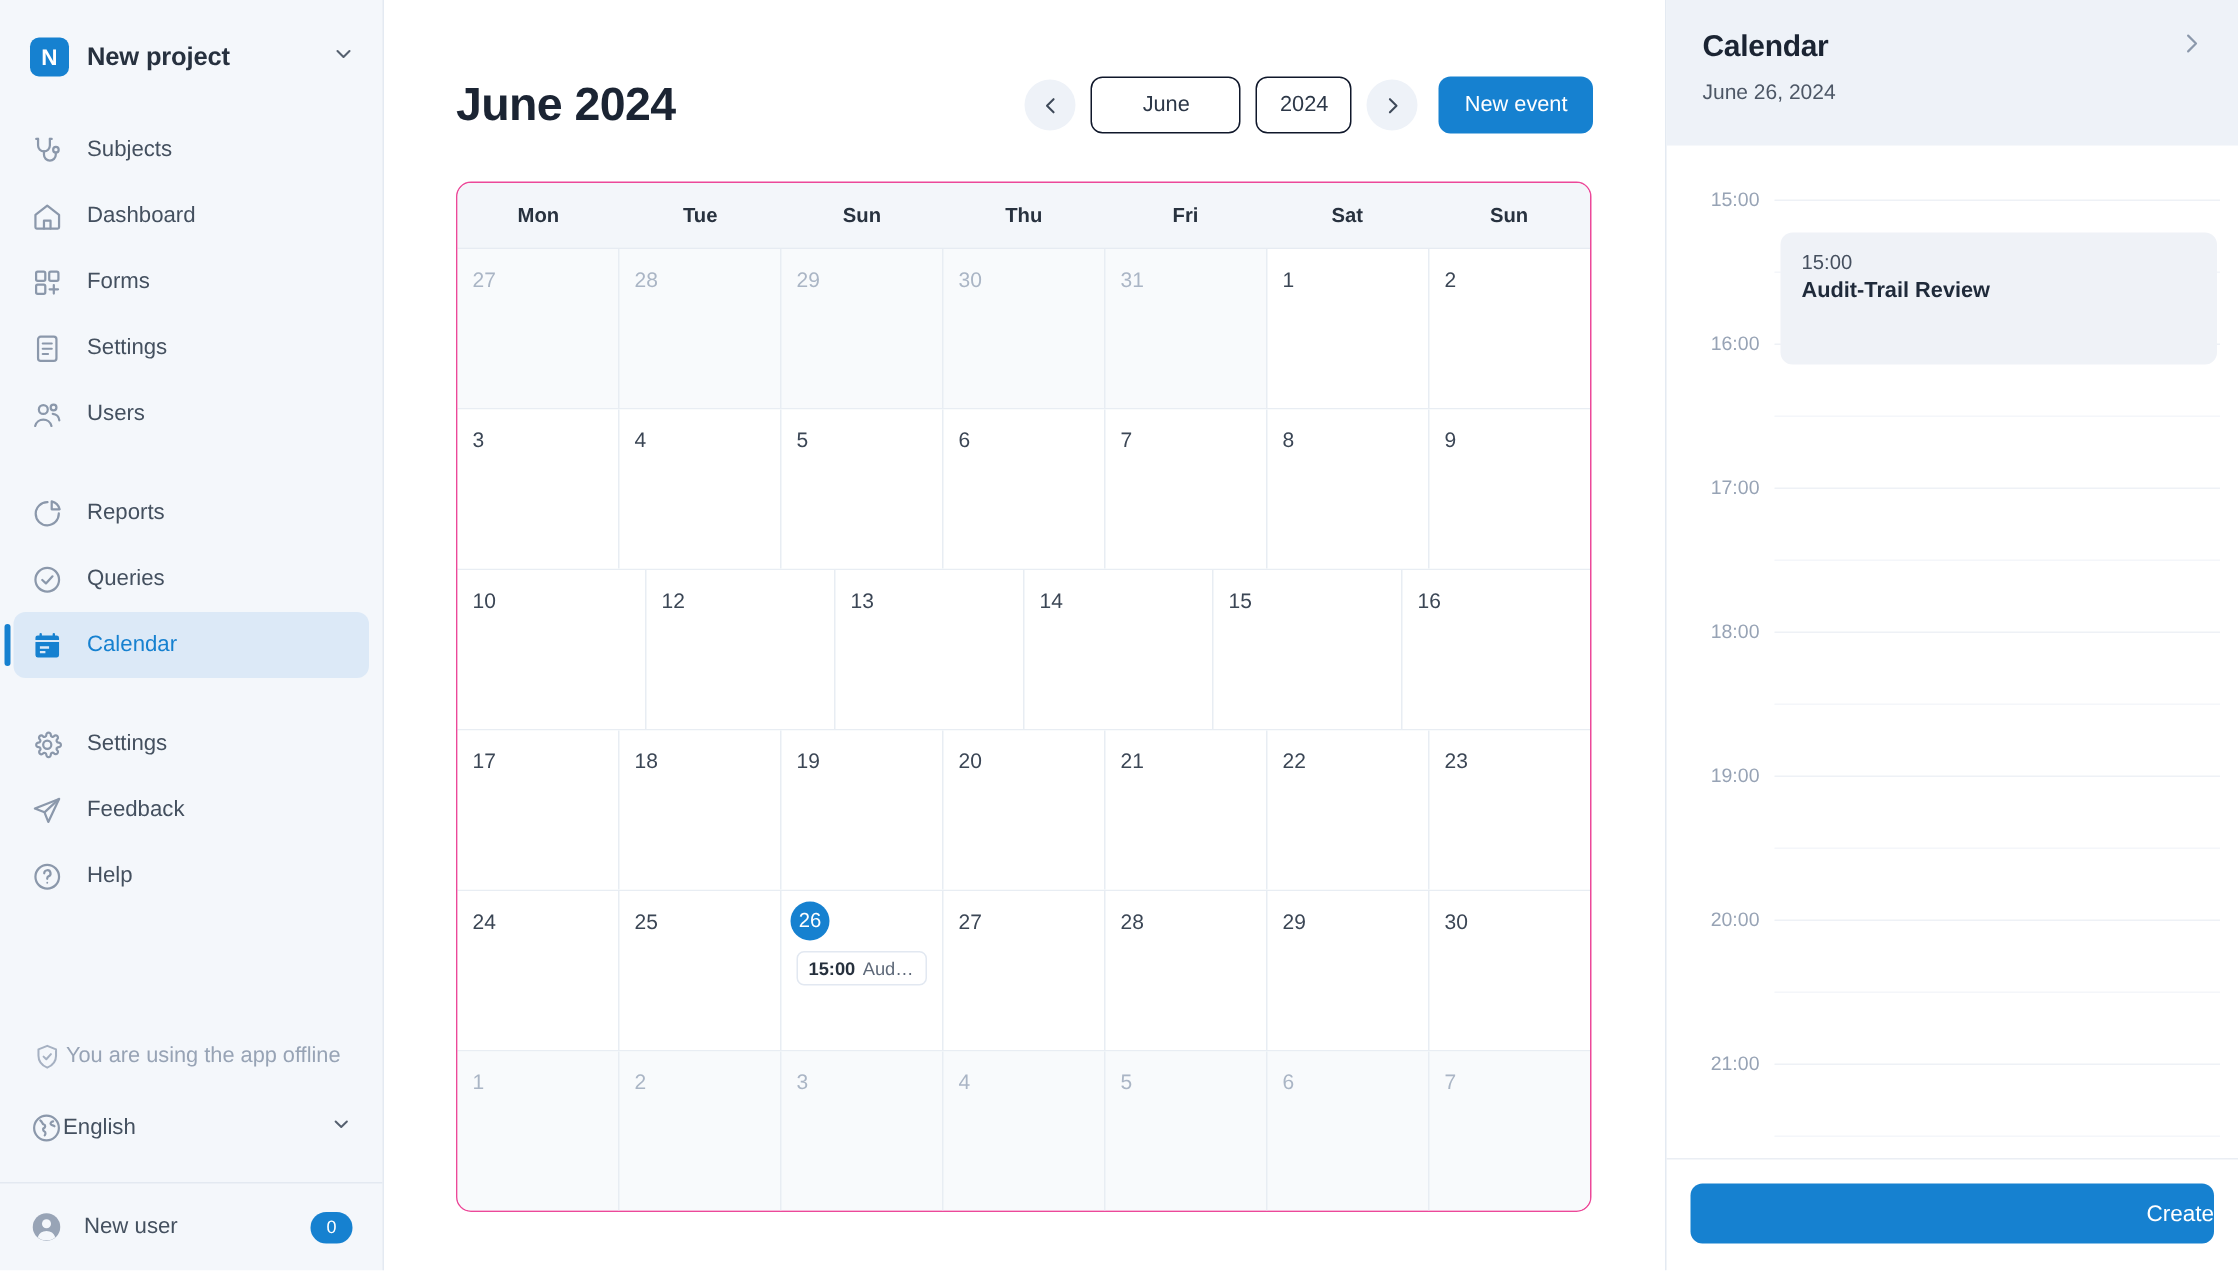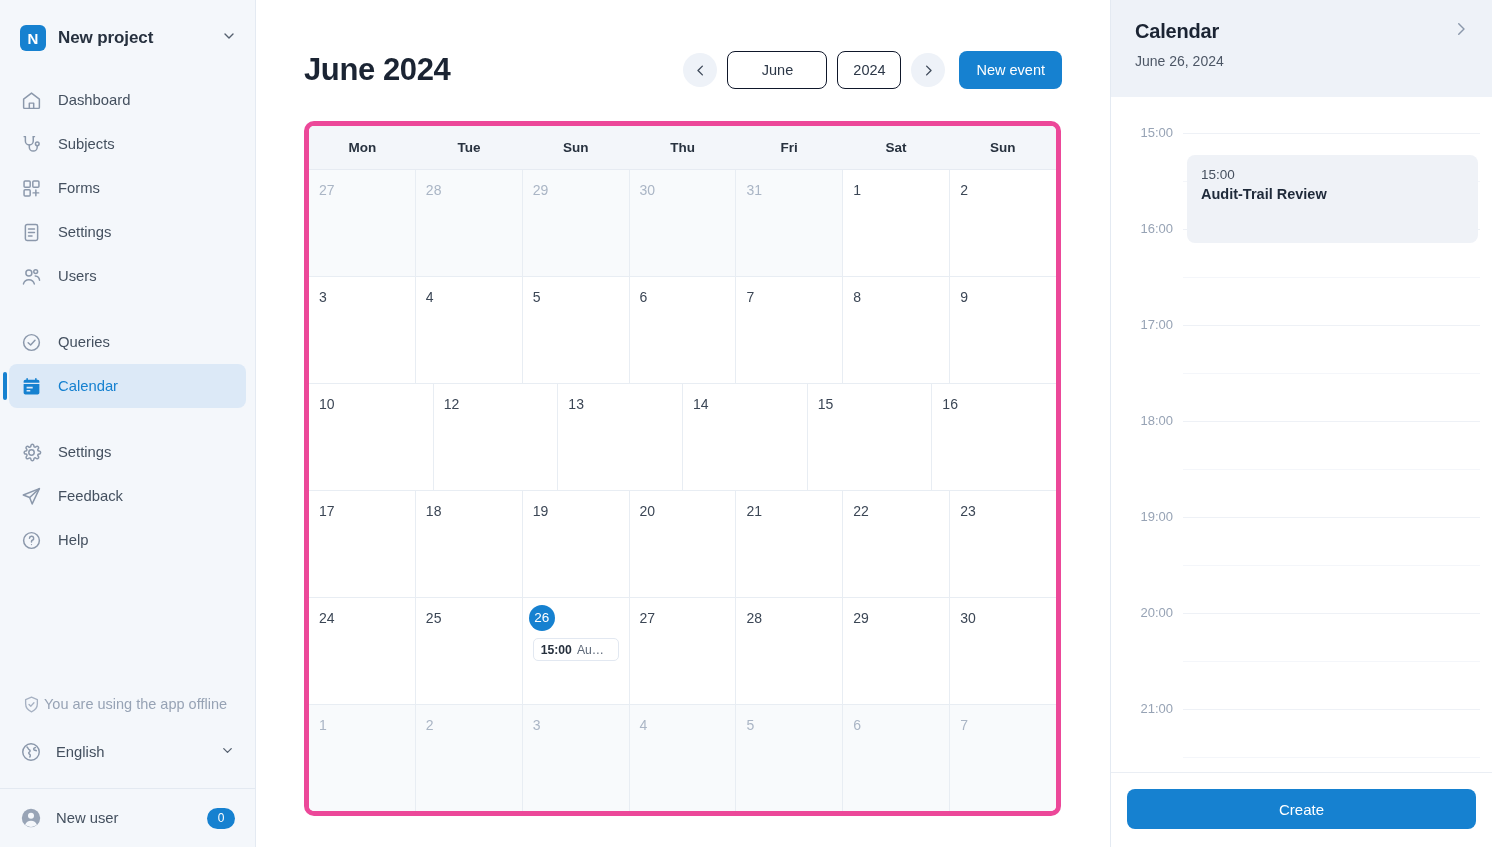--- a/index.html
+++ b/index.html
@@ -87,21 +87,21 @@
 
   .sidebar-bottom { margin-top: auto; }
   .offline-row {
     display: flex; align-items: center; gap: 2px;
     padding: 0 20px;
     height: 44px;
     color: #97a3b5;
   }
   .offline-row .lbl { font-size: 14.5px; color: #97a3b5; }
   .lang-row {
-    display: flex; align-items: center; gap: 14px;
+    display: flex; align-items: center; gap: 0;
     padding: 0 20px 0 20px;
     height: 52px;
     cursor: pointer;
   }
   .lang-row .lbl { font-size: 14.8px; color: #44505f; flex: 1; }
   .sidebar-div { height: 1px; background: #e3e9f1; margin: 10px 0 0 0; }
   .user-row {
     display: flex; align-items: center; gap: 14px;
     padding: 0 20px;
     height: 58px;
@@ -171,21 +171,21 @@
     font-size: 14.5px;
     border: none;
     border-radius: 8px;
     cursor: pointer;
     font-family: "Liberation Sans", sans-serif;
     margin-left: 4px;
   }
 
   
   .cal {
-    border: 5px solid #ec4899;
+    border: 1px solid #ec4899;
     border-radius: 10px;
     overflow: hidden;
     width: 757px;
   }
   .cal-head { display: flex; background: #f3f6fa; height: 43px; }
   .cal-head .dow {
     flex: 1 1 0;
     display: flex; align-items: center; justify-content: center;
     font-size: 13.5px;
     font-weight: bold;
@@ -309,20 +309,21 @@
   .create-btn {
     width: 100%;
     height: 40px;
     background: #1681d0;
     color: #fff;
     border: none;
     border-radius: 8px;
     font-size: 15px;
     cursor: pointer;
     font-family: "Liberation Sans", sans-serif;
+    text-align: right;
   }
 </style>
 </head>
 <body>
 
 <div class="app">
 
   <aside class="sidebar">
 
     <div class="project-row">
@@ -333,42 +334,42 @@
             <polyline points="6 9 12 15 18 9"></polyline>
           </svg>
       </span>
     </div>
 
     <nav class="nav">
 
       <div class="nav-item">
         <span class="nav-icon">
           <svg width="21" height="21" viewBox="0 0 24 24" fill="none" stroke="currentColor" stroke-width="1.7" stroke-linecap="round" stroke-linejoin="round">
-              <path d="M3 10.5 12 3.5l9 7V20a1 1 0 0 1-1 1H4a1 1 0 0 1-1-1z"></path>
-              <path d="M9.5 21v-6h5v6"></path>
-            </svg>
-        </span>
-        <span class="lbl">Dashboard</span>
-      </div>
-
-      <div class="nav-item">
-        <span class="nav-icon">
-          <svg width="21" height="21" viewBox="0 0 24 24" fill="none" stroke="currentColor" stroke-width="1.7" stroke-linecap="round" stroke-linejoin="round">
               <path d="M5 3v5a4.5 4.5 0 0 0 9 0V3"></path>
               <path d="M5 3H3.6M14 3h1.4"></path>
               <path d="M9.5 12.5v2.5a4.5 4.5 0 0 0 9 0v-1.2"></path>
               <circle cx="18.6" cy="11.2" r="2.1"></circle>
             </svg>
         </span>
         <span class="lbl">Subjects</span>
       </div>
 
       <div class="nav-item">
         <span class="nav-icon">
           <svg width="21" height="21" viewBox="0 0 24 24" fill="none" stroke="currentColor" stroke-width="1.7" stroke-linecap="round" stroke-linejoin="round">
+              <path d="M3 10.5 12 3.5l9 7V20a1 1 0 0 1-1 1H4a1 1 0 0 1-1-1z"></path>
+              <path d="M9.5 21v-6h5v6"></path>
+            </svg>
+        </span>
+        <span class="lbl">Dashboard</span>
+      </div>
+
+      <div class="nav-item">
+        <span class="nav-icon">
+          <svg width="21" height="21" viewBox="0 0 24 24" fill="none" stroke="currentColor" stroke-width="1.7" stroke-linecap="round" stroke-linejoin="round">
               <rect x="3.5" y="3.5" width="7" height="7" rx="1.2"></rect>
               <rect x="13.5" y="3.5" width="7" height="7" rx="1.2"></rect>
               <rect x="3.5" y="13.5" width="7" height="7" rx="1.2"></rect>
               <path d="M17 13.8v6.4M13.8 17h6.4"></path>
             </svg>
         </span>
         <span class="lbl">Forms</span>
       </div>
 
       <div class="nav-item">
@@ -388,20 +389,29 @@
               <path d="M2.8 20.5a6.4 6.4 0 0 1 12.4 0"></path>
               <circle cx="16.8" cy="6.4" r="2.2"></circle>
               <path d="M16.2 11.3a5.4 5.4 0 0 1 5 5"></path>
             </svg>
         </span>
         <span class="lbl">Users</span>
       </div>
 
       <div class="nav-gap"></div>
 
+      <div class="nav-item">
+        <span class="nav-icon">
+          <svg width="21" height="21" viewBox="0 0 24 24" fill="none" stroke="currentColor" stroke-width="1.7" stroke-linecap="round" stroke-linejoin="round">
+              <path d="M12.2 3.2a8.8 8.8 0 1 0 8.6 8.6"></path>
+              <path d="M15.4 2.6a8.2 8.2 0 0 1 6 6h-6z"></path>
+            </svg>
+        </span>
+        <span class="lbl">Reports</span>
+      </div>
 
       <div class="nav-item">
         <span class="nav-icon">
           <svg width="21" height="21" viewBox="0 0 24 24" fill="none" stroke="currentColor" stroke-width="1.7" stroke-linecap="round" stroke-linejoin="round">
               <circle cx="12" cy="12" r="9"></circle>
               <polyline points="8.2 12.2 11 14.8 16 9.4"></polyline>
             </svg>
         </span>
         <span class="lbl">Queries</span>
       </div>

